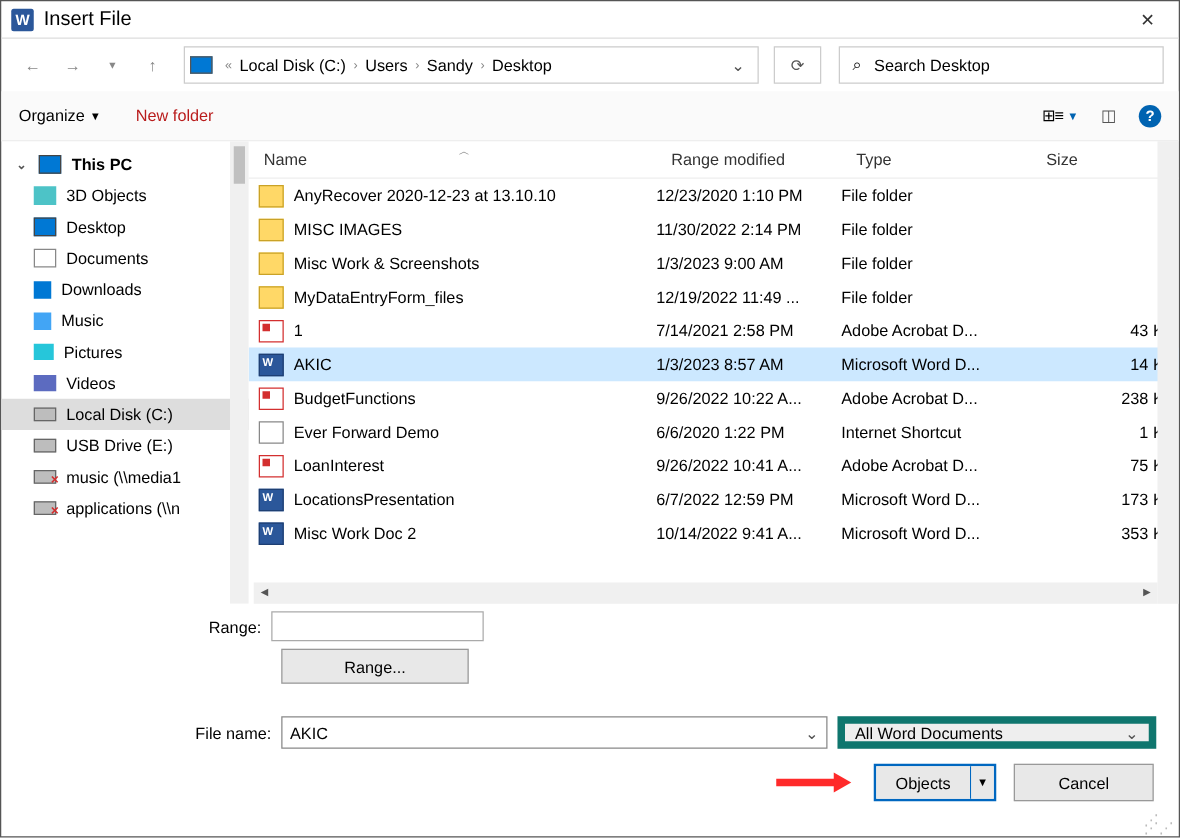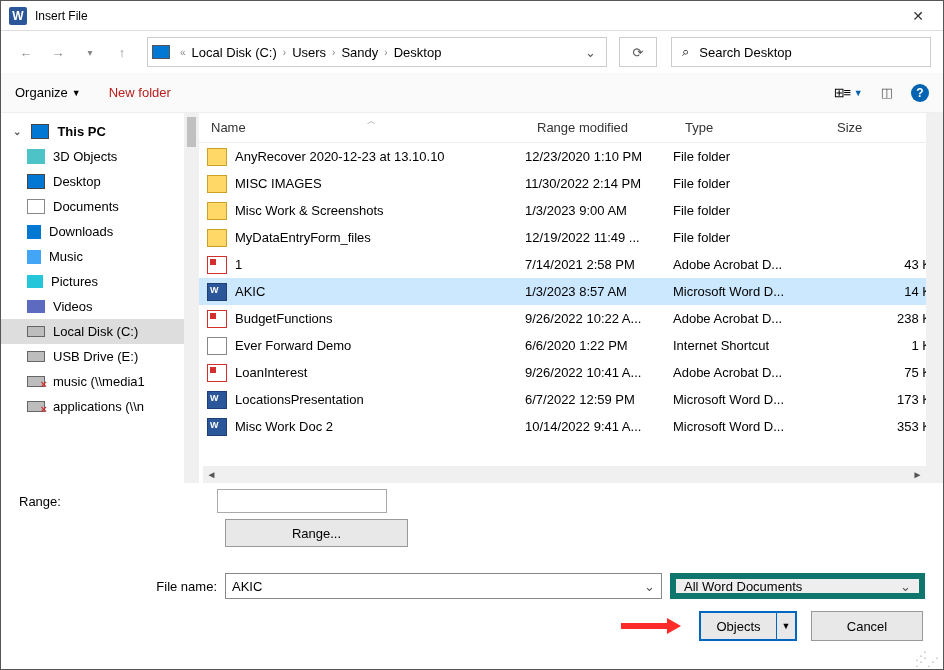--- a/index.html
+++ b/index.html
@@ -1,19 +1,19 @@
 <!DOCTYPE html>
 <html><head>
 <meta charset="utf-8">
 <style>
 *{box-sizing:border-box;margin:0;padding:0;font-family:"Segoe UI",Tahoma,sans-serif;font-size:13px;color:#000}
 body{background:#fff;width:944px;height:670px;border:1px solid #555;position:relative;overflow:hidden}
 .titlebar{height:30px;display:flex;align-items:center;padding:0 2px 0 8px;border-bottom:1px solid #ddd}
 .titlebar .wicon{width:18px;height:18px;background:#2b579a;color:#fff;display:flex;align-items:center;justify-content:center;font-weight:bold;font-size:12px;border-radius:2px;margin-right:8px}
-.titlebar .title{flex:1;font-size:12px}
+.titlebar .title{flex:1;font-size:16px}
 .titlebar .x{width:46px;height:30px;display:flex;align-items:center;justify-content:center;font-size:14px;color:#333}
 .navrow{height:42px;display:flex;align-items:center;padding:0 12px;gap:6px}
 .navbtn{width:26px;height:26px;display:flex;align-items:center;justify-content:center;color:#888}
 .crumbbar{flex:1;height:30px;border:1px solid #ccc;display:flex;align-items:center;padding:0 4px;margin:0 6px;position:relative;max-width:470px}
 .crumbbar .mon{width:18px;height:14px;background:#0078d4;border:1px solid #555;margin-right:6px}
 .crumbbar .sep{color:#888;padding:0 4px;font-size:10px}
 .crumbbar .seg{padding:0 2px}
 .crumbbar .dd{margin-left:auto;color:#555;padding:0 6px}
 .refresh{width:38px;height:30px;border:1px solid #ccc;display:flex;align-items:center;justify-content:center;color:#555;margin-right:8px}
 .searchbox{flex:1;height:30px;border:1px solid #ccc;display:flex;align-items:center;padding:0 10px;color:#888;gap:10px;max-width:260px}
@@ -63,23 +63,23 @@
 .fic.pdf::after{content:"";position:absolute;left:2px;top:2px;width:6px;height:6px;background:#d32f2f}
 .fic.doc{background:#2b579a;border:1px solid #1e3f73;position:relative}
 .fic.doc::after{content:"W";position:absolute;left:2px;top:1px;color:#fff;font-size:9px;font-weight:bold}
 .fic.url{background:#fff;border:1px solid #888}
 .vscr{position:absolute;right:0;top:0;width:17px;height:100%;background:#f0f0f0}
 .hscr{height:17px;background:#f0f0f0;display:flex;align-items:center;margin-right:17px;margin-left:4px}
 .hscr .ar{width:17px;height:17px;display:flex;align-items:center;justify-content:center;color:#555;font-size:10px}
 .hscr .trk{flex:1}
 .bottom{padding:6px 18px 12px 18px}
 .rangerow{display:flex;align-items:center;margin-bottom:6px}
-.rangerow .lbl{width:198px;padding-right:8px}
+.rangerow .lbl{width:198px;text-align:right;padding-right:8px}
 .rangerow input{width:170px;height:24px;border:1px solid #aaa;padding:0 4px;background:#fff}
-.rangebtn{margin-left:206px;width:183px;height:28px;border:1px solid #999;background:#e8e8e8}
+.rangebtn{margin-left:206px;width:150px;height:28px;border:1px solid #999;background:#e8e8e8}
 .filerow{display:flex;align-items:center;margin-top:26px;gap:8px}
 .filerow .lbl{width:198px;text-align:right;padding-right:0}
 .fnbox{flex:1;height:26px;border:1px solid #888;display:flex;align-items:center;padding:0 6px;position:relative;max-width:452px}
 .fnbox .dd{margin-left:auto;color:#555}
 .filtbox{width:255px;height:26px;border:6px solid #0f766e;background:#eee;display:flex;align-items:center;padding:0 8px}
 .filtbox .dd{margin-left:auto;color:#555}
 .btnrow{display:flex;justify-content:flex-end;margin-top:12px;gap:14px;align-items:center;padding-right:2px}
 .arrow{width:60px;height:16px;position:relative;margin-right:4px}
 .arrow .shaft{position:absolute;left:0;top:5px;width:48px;height:6px;background:#ff2a2a}
 .arrow .head{position:absolute;right:0;top:0;width:0;height:0;border-left:14px solid #ff2a2a;border-top:8px solid transparent;border-bottom:8px solid transparent}

